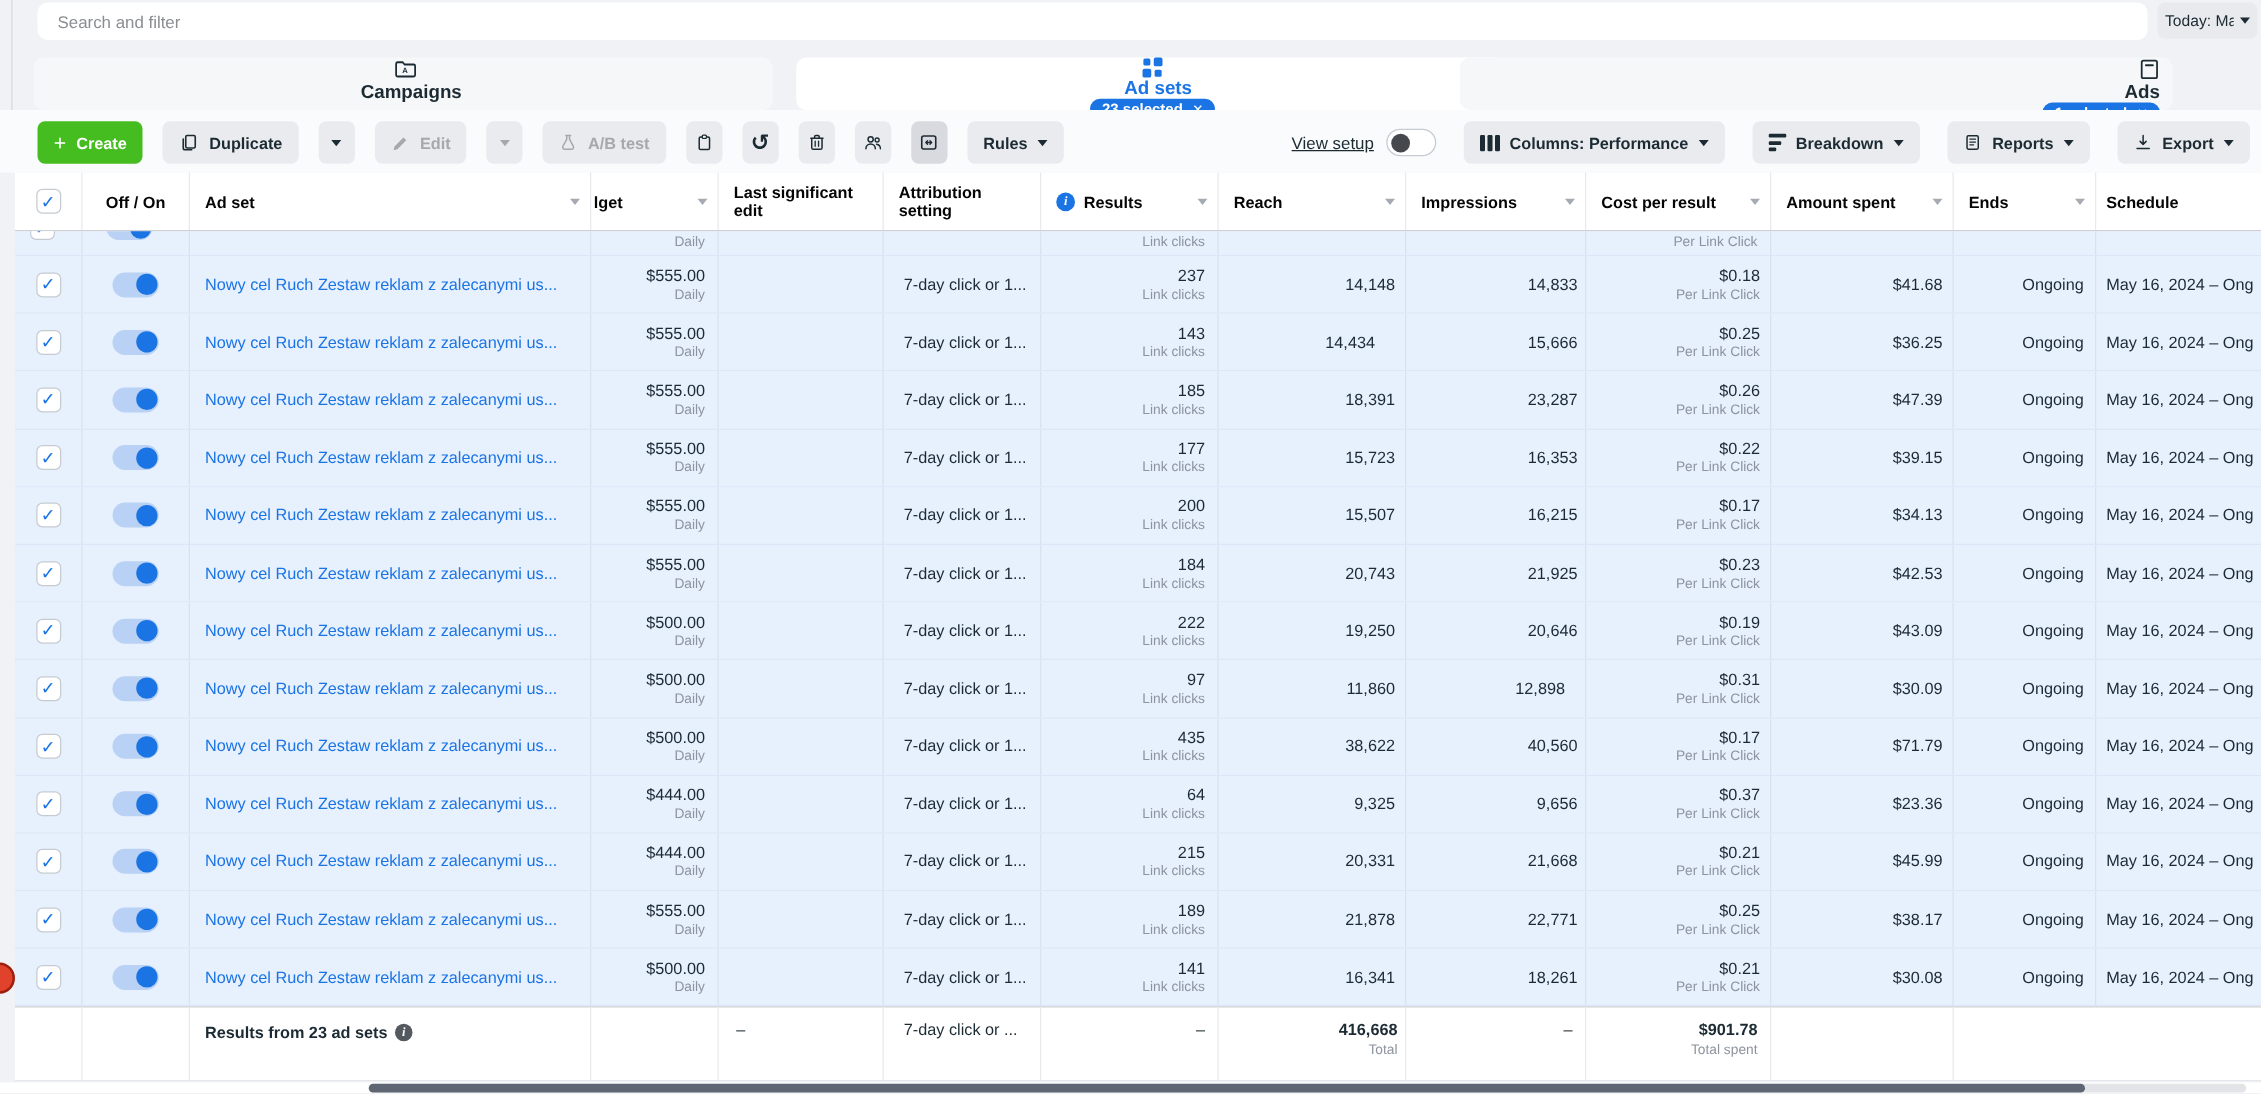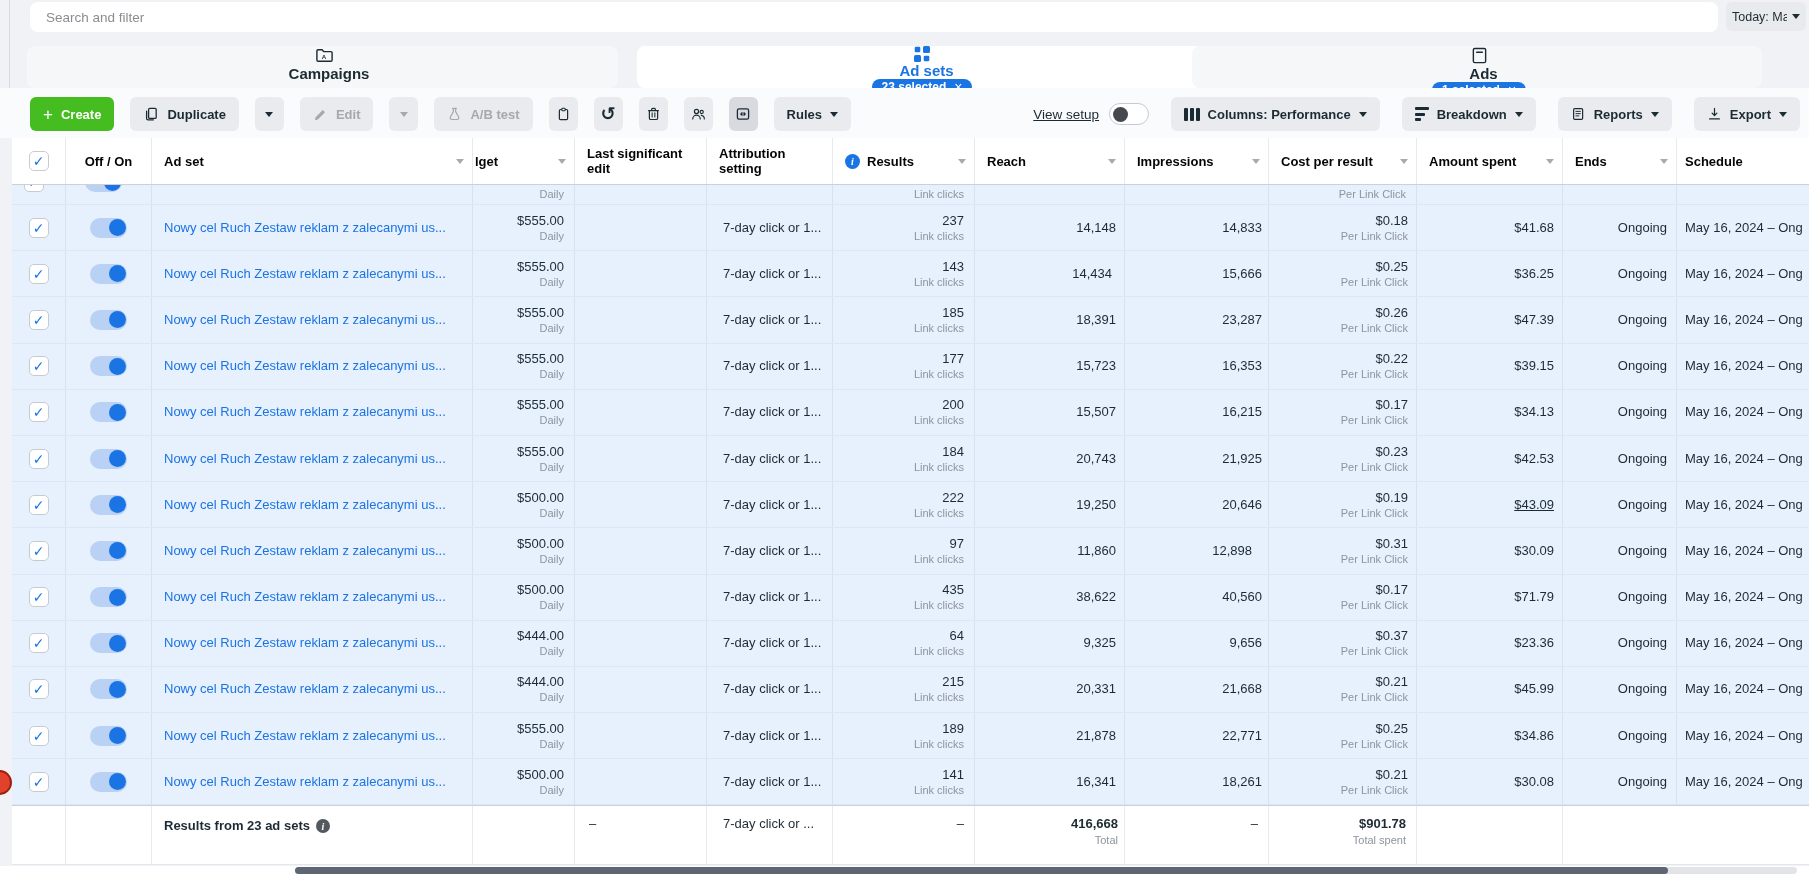--- a/index.html
+++ b/index.html
@@ -170,21 +170,21 @@
           <span></span>
           <span></span>
         </span>
       <span class="tab-label">Ad sets</span>
       <span class="tab-spacer"></span>
       <span class="sel-pill">
         <span>23 selected</span>
         <span class="x">×</span>
       </span>
     </div>
-    <div class="tab-card" style="left:1192px; width:570px;">
+    <div class="tab-card" style="left:1168px; width:570px;align-items:flex-end;">
       <svg width="17" height="19" viewBox="0 0 18 20">
         <rect x="2.5" y="2.5" width="13" height="15" rx="1.5" fill="none" stroke="#1c2b33" stroke-width="1.5"></rect>
         <path d="M6 6.5h6" stroke="#1c2b33" stroke-width="1.5" stroke-linecap="round"></path>
       </svg>
       <span class="tab-label">Ads</span>
       <span class="tab-spacer"></span>
       <span class="sel-pill">
         <span>1 selected</span>
         <span class="x">×</span>
       </span>
@@ -443,21 +443,21 @@
         <span class="sub">Daily</span>
       </div>
       <div class="c"></div>
       <div class="c left">
         <span class="val">7-day click or 1...</span>
       </div>
       <div class="c right">
         <span class="val">143</span>
         <span class="sub">Link clicks</span>
       </div>
-      <div class="c right" style="padding-right:12px;">
+      <div class="c right" style="padding-right:24px;">
         <span class="val">14,434</span>
       </div>
       <div class="c right" style="padding-right:6px;">
         <span class="val">15,666</span>
       </div>
       <div class="c right" style="padding-right:8px;">
         <span class="val">$0.25</span>
         <span class="sub">Per Link Click</span>
       </div>
       <div class="c right" style="padding-right:8px;">
@@ -678,21 +678,21 @@
       <div class="c right" style="padding-right:8px;">
         <span class="val">19,250</span>
       </div>
       <div class="c right" style="padding-right:6px;">
         <span class="val">20,646</span>
       </div>
       <div class="c right" style="padding-right:8px;">
         <span class="val">$0.19</span>
         <span class="sub">Per Link Click</span>
       </div>
-      <div class="c right" style="padding-right:8px;text-decoration:underline;">
+      <div class="c right" style="padding-right:8px;">
         <span class="val">$43.09</span>
       </div>
       <div class="c right" style="padding-right:9px;">
         <span class="val">Ongoing</span>
       </div>
       <div class="c left" style="border-right:none;padding-left:8px;">
         <span class="val sched">May 16, 2024 – Ong</span>
       </div>
     </div>
 
@@ -904,21 +904,21 @@
         <span class="val">21,878</span>
       </div>
       <div class="c right" style="padding-right:6px;">
         <span class="val">22,771</span>
       </div>
       <div class="c right" style="padding-right:8px;">
         <span class="val">$0.25</span>
         <span class="sub">Per Link Click</span>
       </div>
       <div class="c right" style="padding-right:8px;">
-        <span class="val">$34.86</span>
+        <span class="val">$38.17</span>
       </div>
       <div class="c right" style="padding-right:9px;">
         <span class="val">Ongoing</span>
       </div>
       <div class="c left" style="border-right:none;padding-left:8px;">
         <span class="val sched">May 16, 2024 – Ong</span>
       </div>
     </div>
 
     <div class="row">

